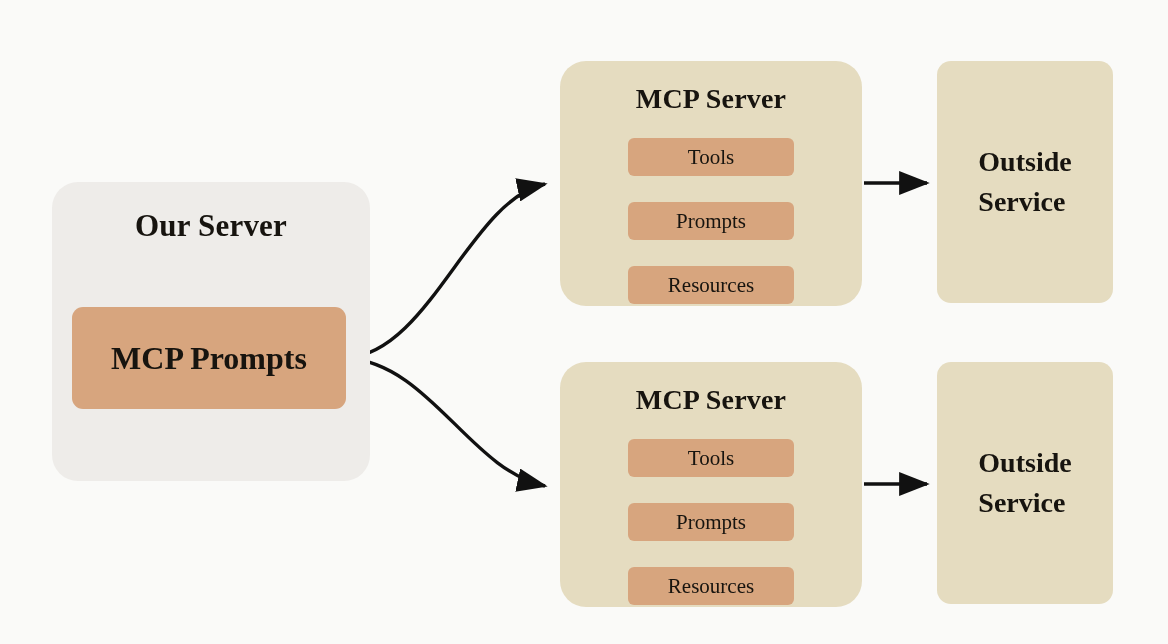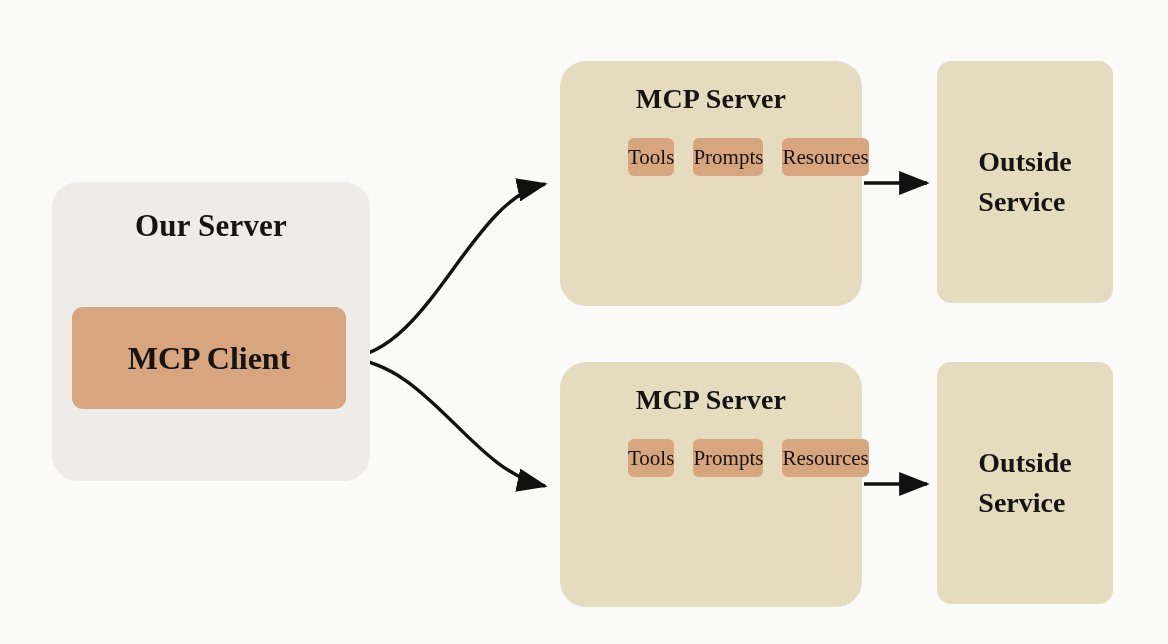--- a/index.html
+++ b/index.html
@@ -82,22 +82,22 @@
     font-weight: bold;
     color: #17140f;
     letter-spacing: 0.2px;
   }
   .capabilities {
     position: absolute;
     left: 68px;
     top: 77px;
     width: 166px;
     display: flex;
-    flex-direction: row;
-    gap: 19px;
+    flex-direction: column;
+    gap: 26px;
   }
   .capability {
     height: 38px;
     background: #d7a57e;
     border-radius: 6px;
     display: flex;
     align-items: center;
     justify-content: center;
     font-size: 21px;
     color: #17140f;
@@ -155,21 +155,21 @@
 
     <path d="M 347,358 C 430,364 470,470 545,486" fill="none" stroke="#111111" stroke-width="3.4" marker-end="url(#arrowhead)"></path>
 
     <path d="M 864,183 L 927,183" fill="none" stroke="#111111" stroke-width="3.4" marker-end="url(#arrowhead)"></path>
 
     <path d="M 864,484 L 927,484" fill="none" stroke="#111111" stroke-width="3.4" marker-end="url(#arrowhead)"></path>
   </svg>
 
   <div class="our-server">
     <div class="our-server-title">Our Server</div>
-    <div class="mcp-client">MCP Client</div>
+    <div class="mcp-client">MCP Prompts</div>
   </div>
 
   <div class="mcp-server top">
     <div class="mcp-server-title">MCP Server</div>
     <div class="capabilities">
       <div class="capability">Tools</div>
       <div class="capability">Prompts</div>
       <div class="capability">Resources</div>
     </div>
   </div>

